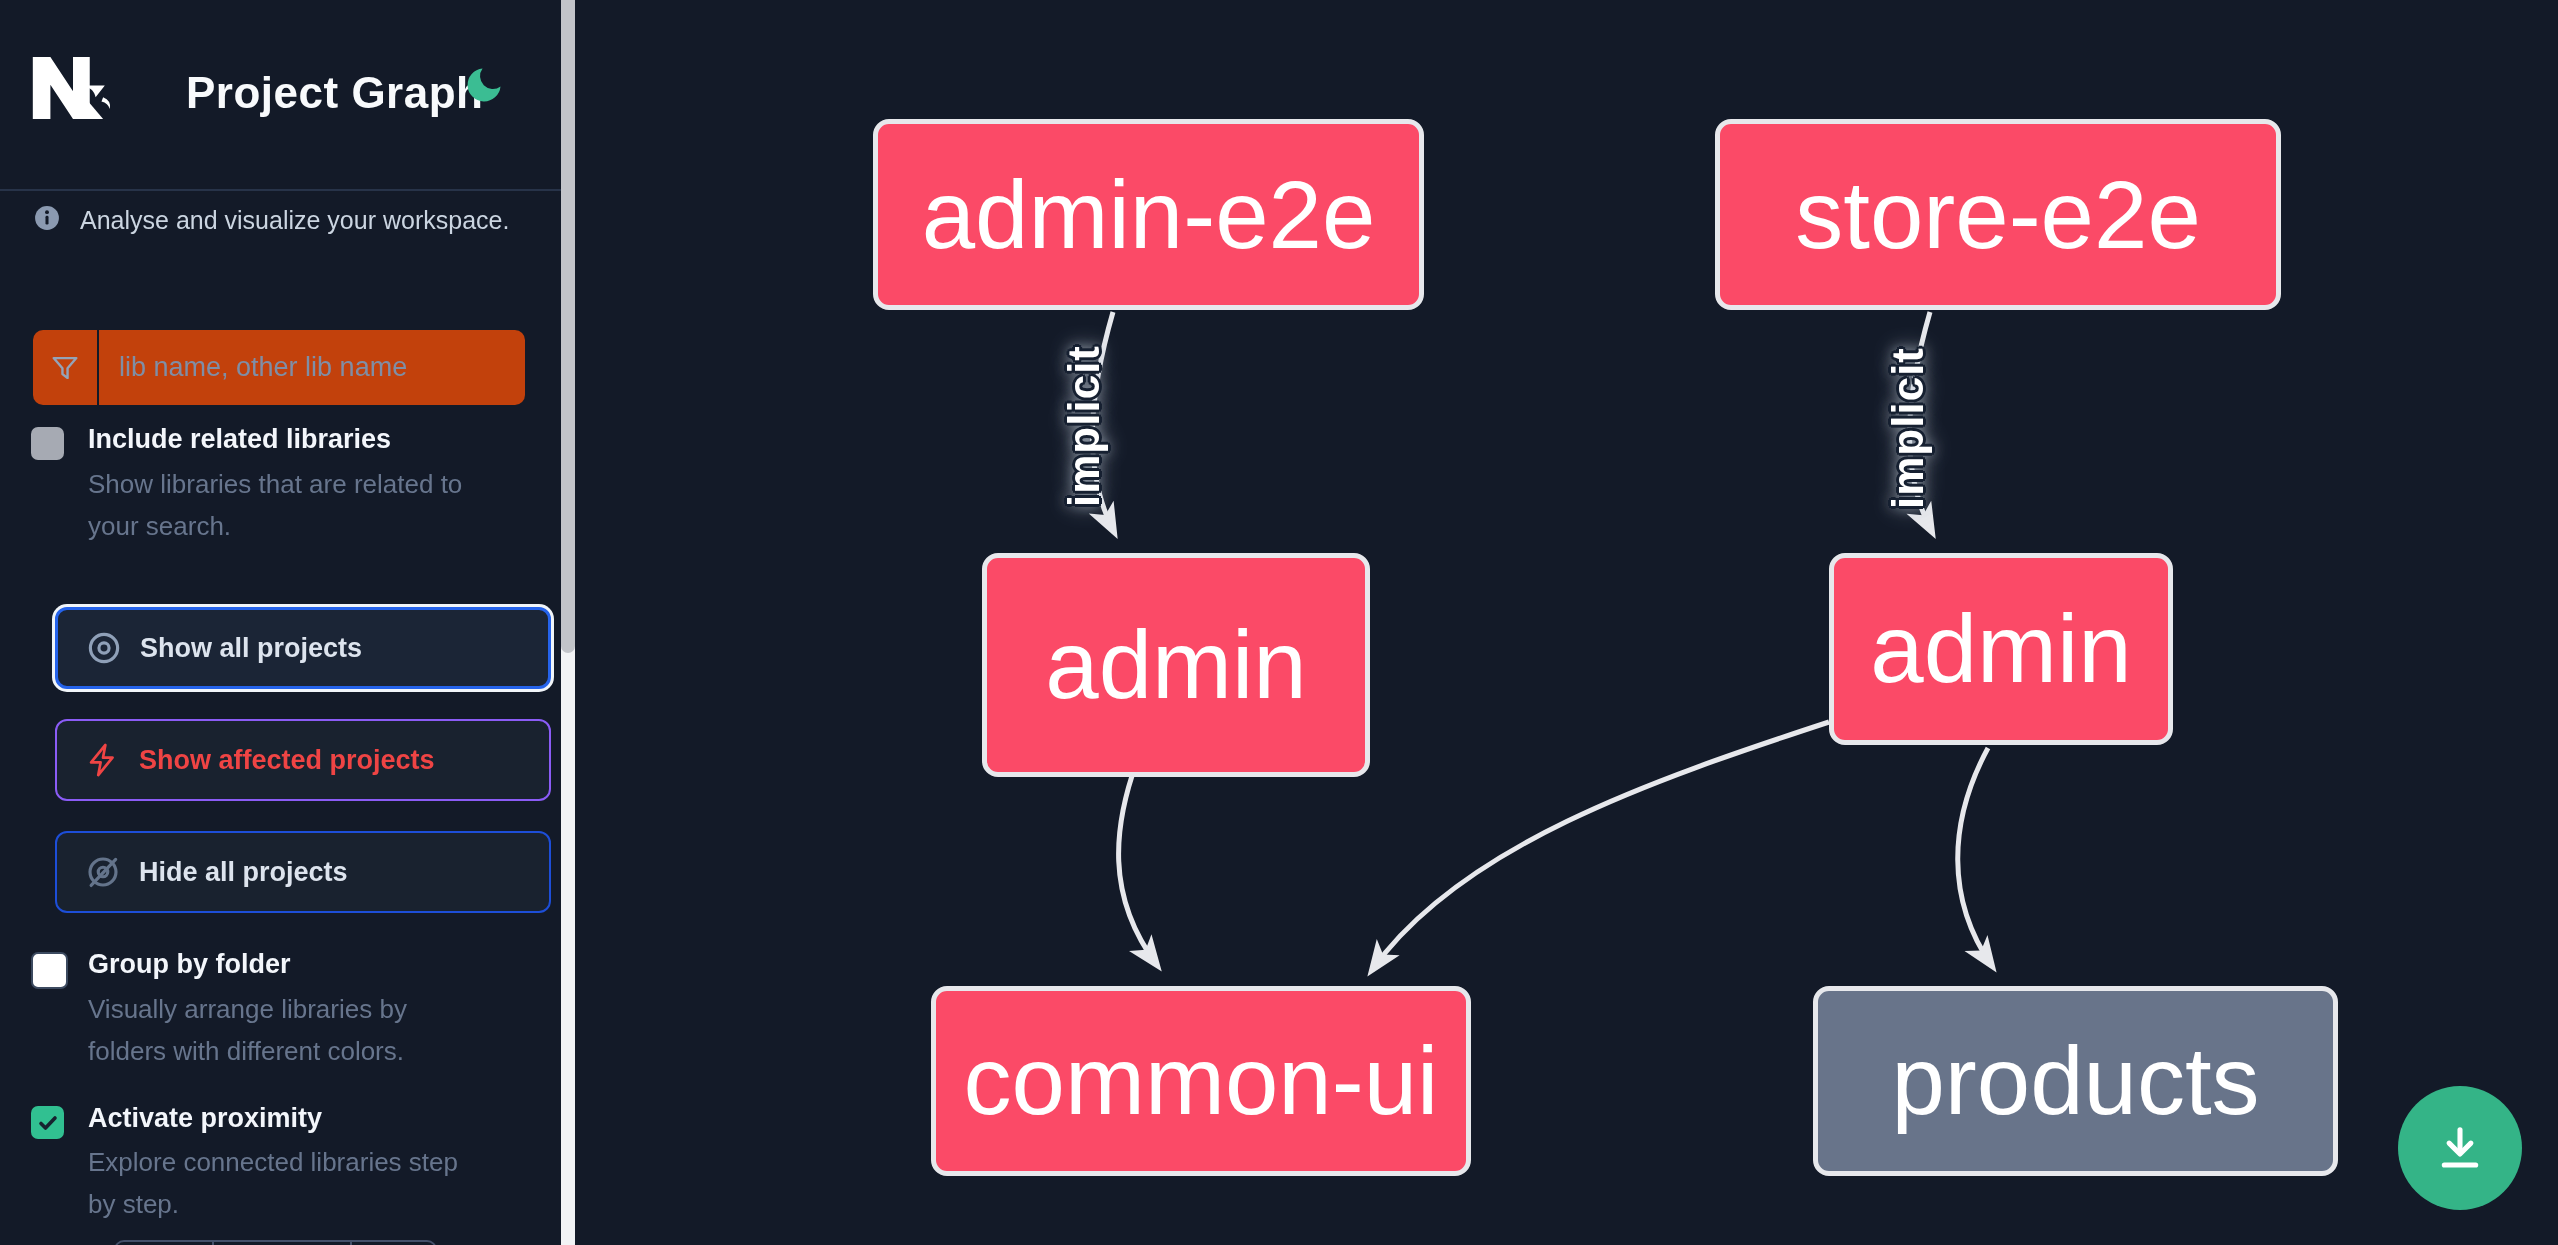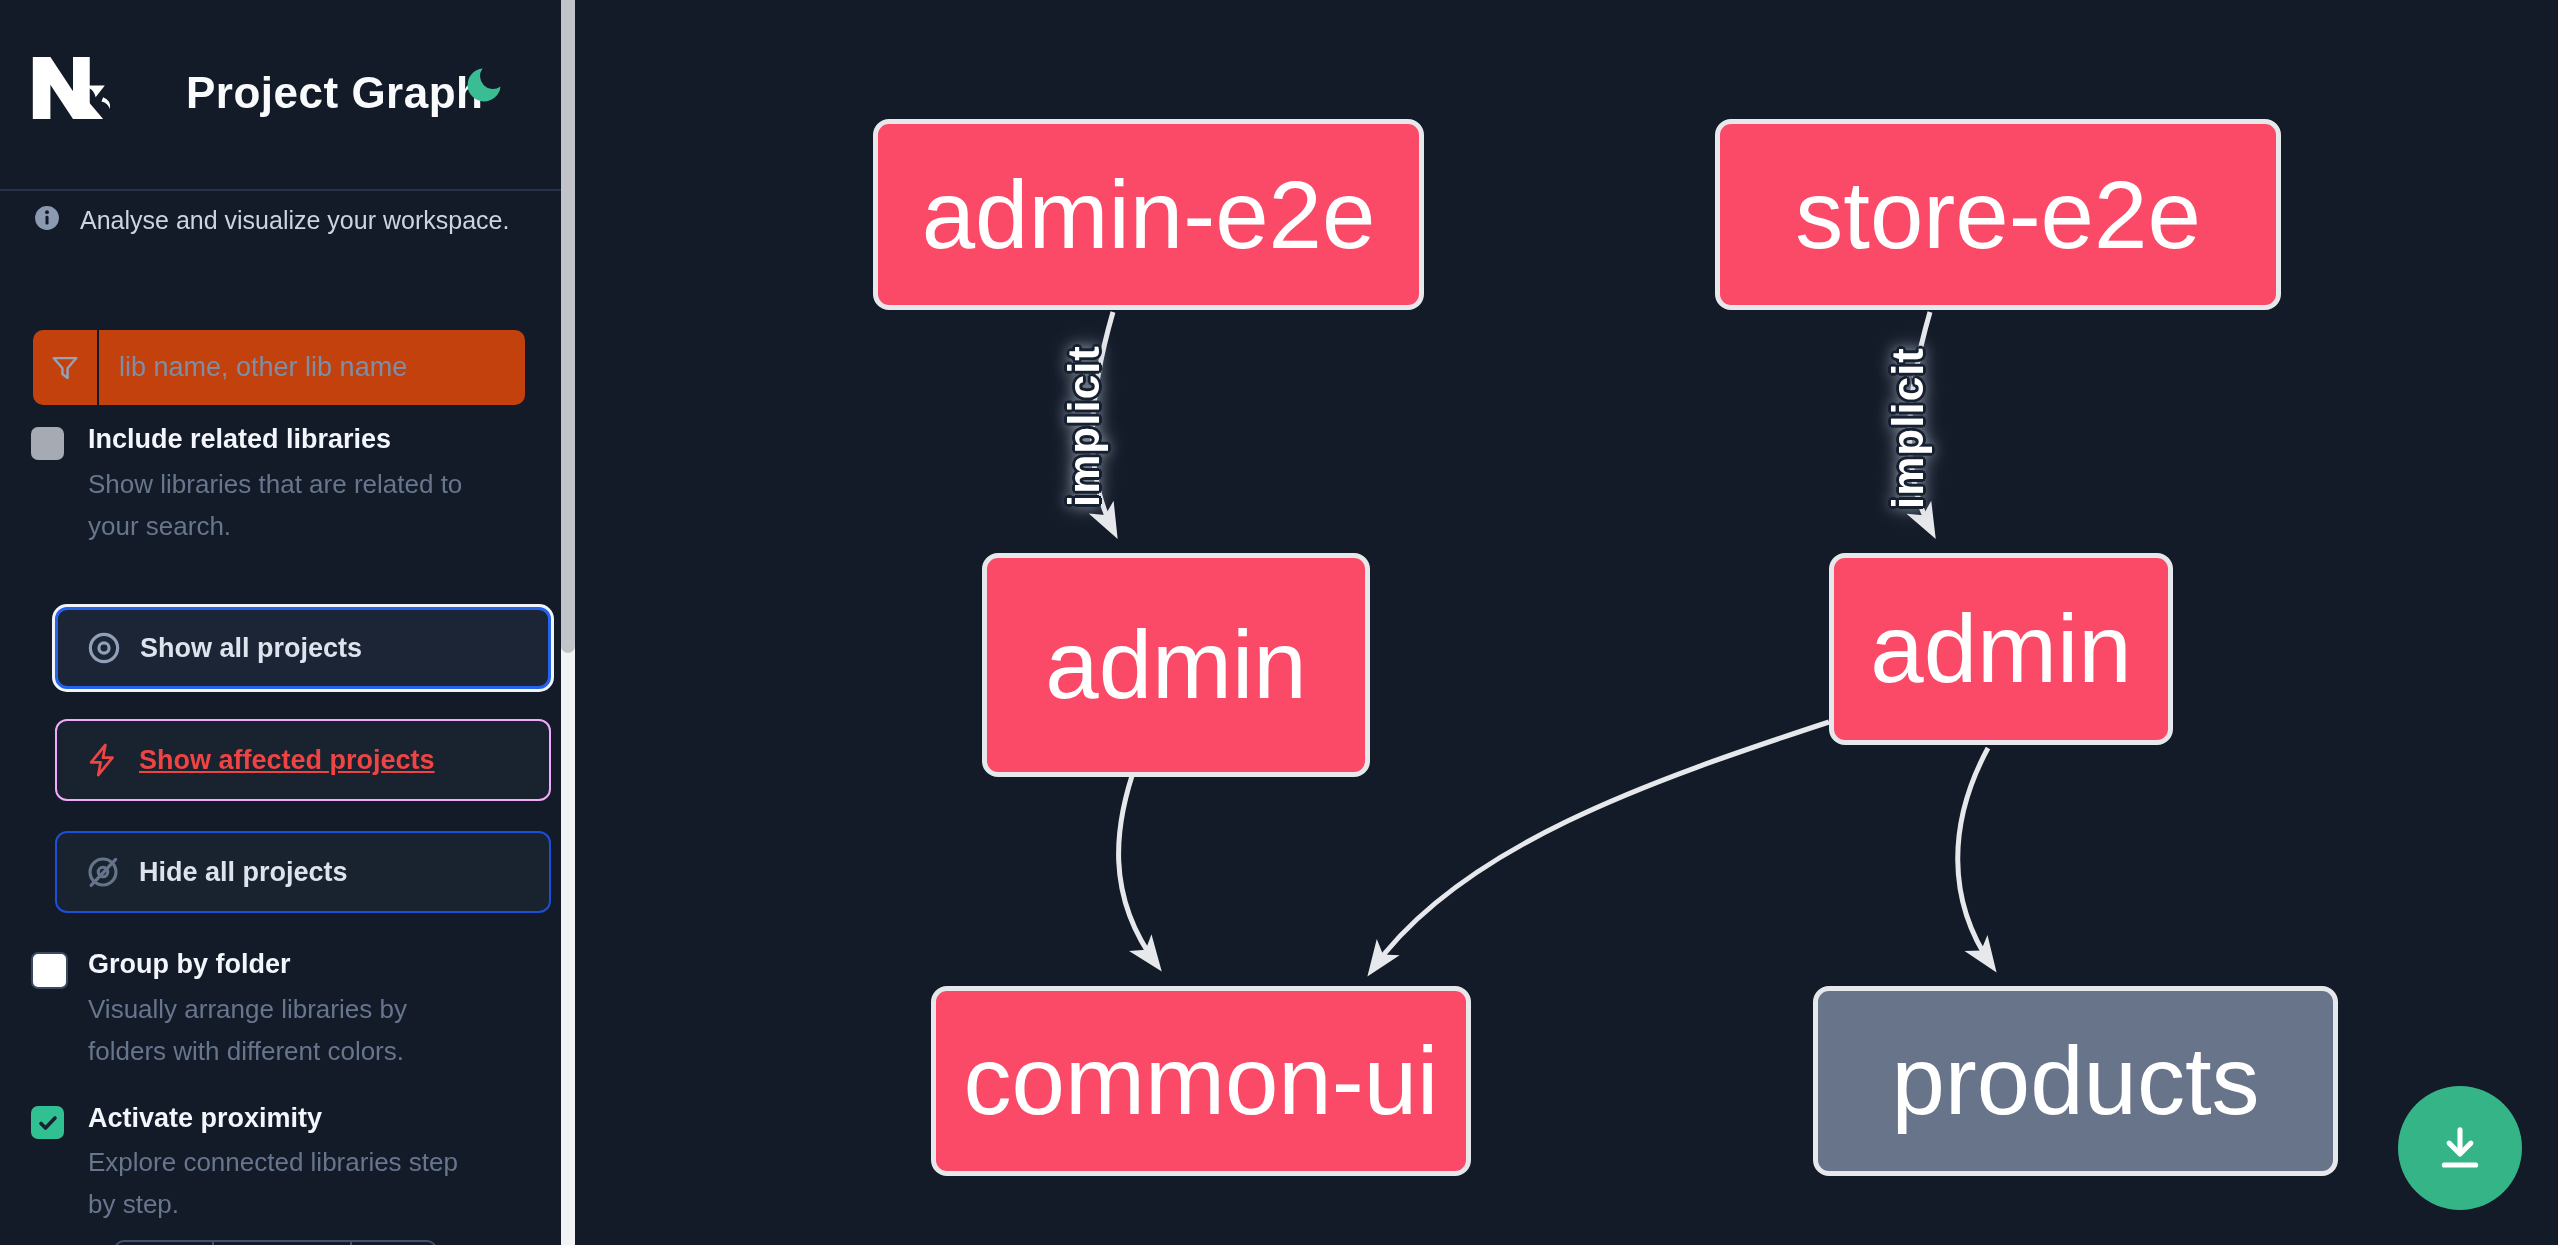--- a/index.html
+++ b/index.html
@@ -27,21 +27,21 @@
   .opt-box.unchecked{background:#ffffff;border:2px solid #3c4a60;}
   .opt-box.checked{background:#31c091;display:flex;align-items:center;justify-content:center;}
   .opt-label{position:absolute;left:88px;font-size:27px;font-weight:700;color:#f3f6fb;}
   .opt-desc{position:absolute;left:88px;width:400px;font-size:26px;line-height:42px;color:#67758d;}
 
   .side-btn{position:absolute;left:31px;width:496px;height:82px;border-radius:12px;background:#19222f;
             display:flex;align-items:center;padding:0 0 0 27px;gap:17px;box-sizing:border-box;cursor:pointer;
             font-family:"Liberation Sans",sans-serif;font-size:27px;font-weight:600;color:#dde4ee;margin-left:24px;}
   .side-btn .bicon{width:38px;height:38px;flex:none;}
   .btn-all{top:607px;border:3px solid #2563eb;box-shadow:0 0 0 3px #f1f5f9;background:#1b2536;}
-  .btn-affected{top:719px;border:2px solid #f0abfc;color:#ef4444;text-decoration:underline;}
+  .btn-affected{top:719px;border:2px solid #8b5cf6;color:#ef4444;}
   .btn-hide{top:831px;border:2px solid #1d4ed8;}
 
   .stepper{position:absolute;left:114px;top:1240px;width:323px;height:60px;border:2px solid #44506a;
            border-radius:10px;display:flex;box-sizing:border-box;}
   .stepper .seg{height:100%;}
   .stepper .seg+.seg{border-left:2px solid #44506a;}
 
   
   .sb-track{position:absolute;left:561px;top:0;width:14px;height:1245px;background:#f2f3f5;}
   .sb-thumb{position:absolute;left:561px;top:0;width:14px;height:653px;background:#c2c4c9;border-radius:0 0 8px 8px;}

